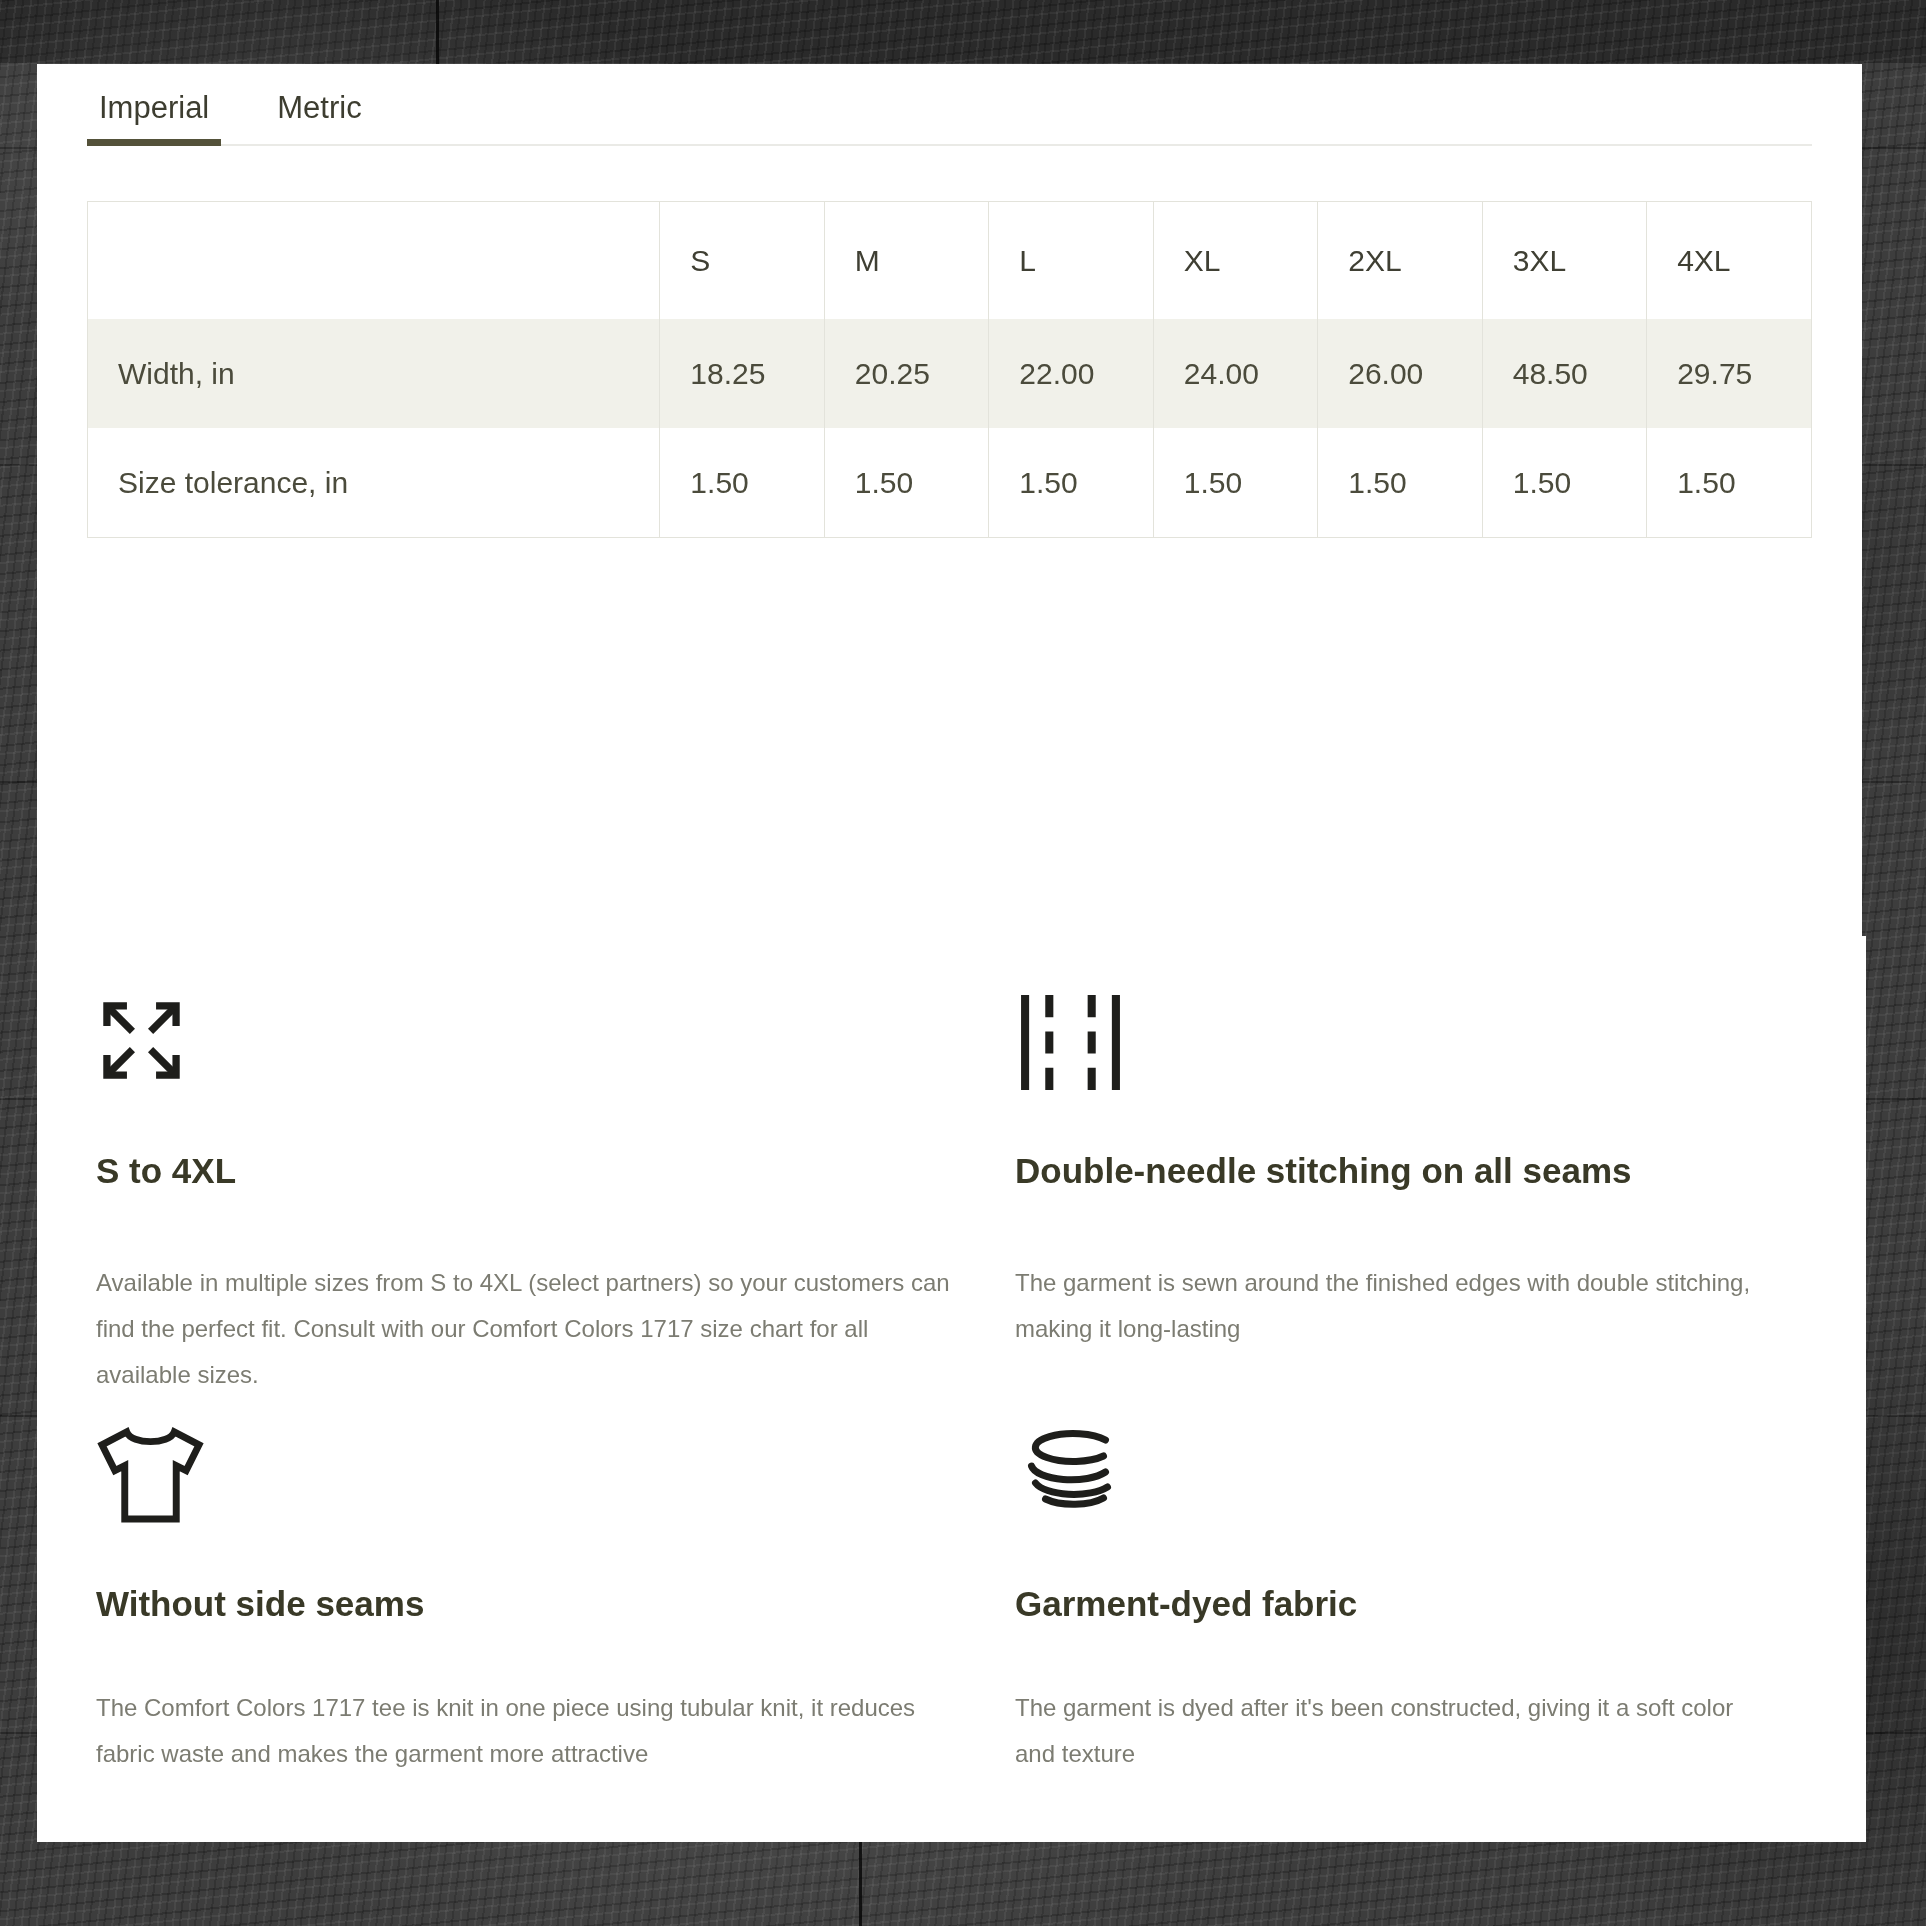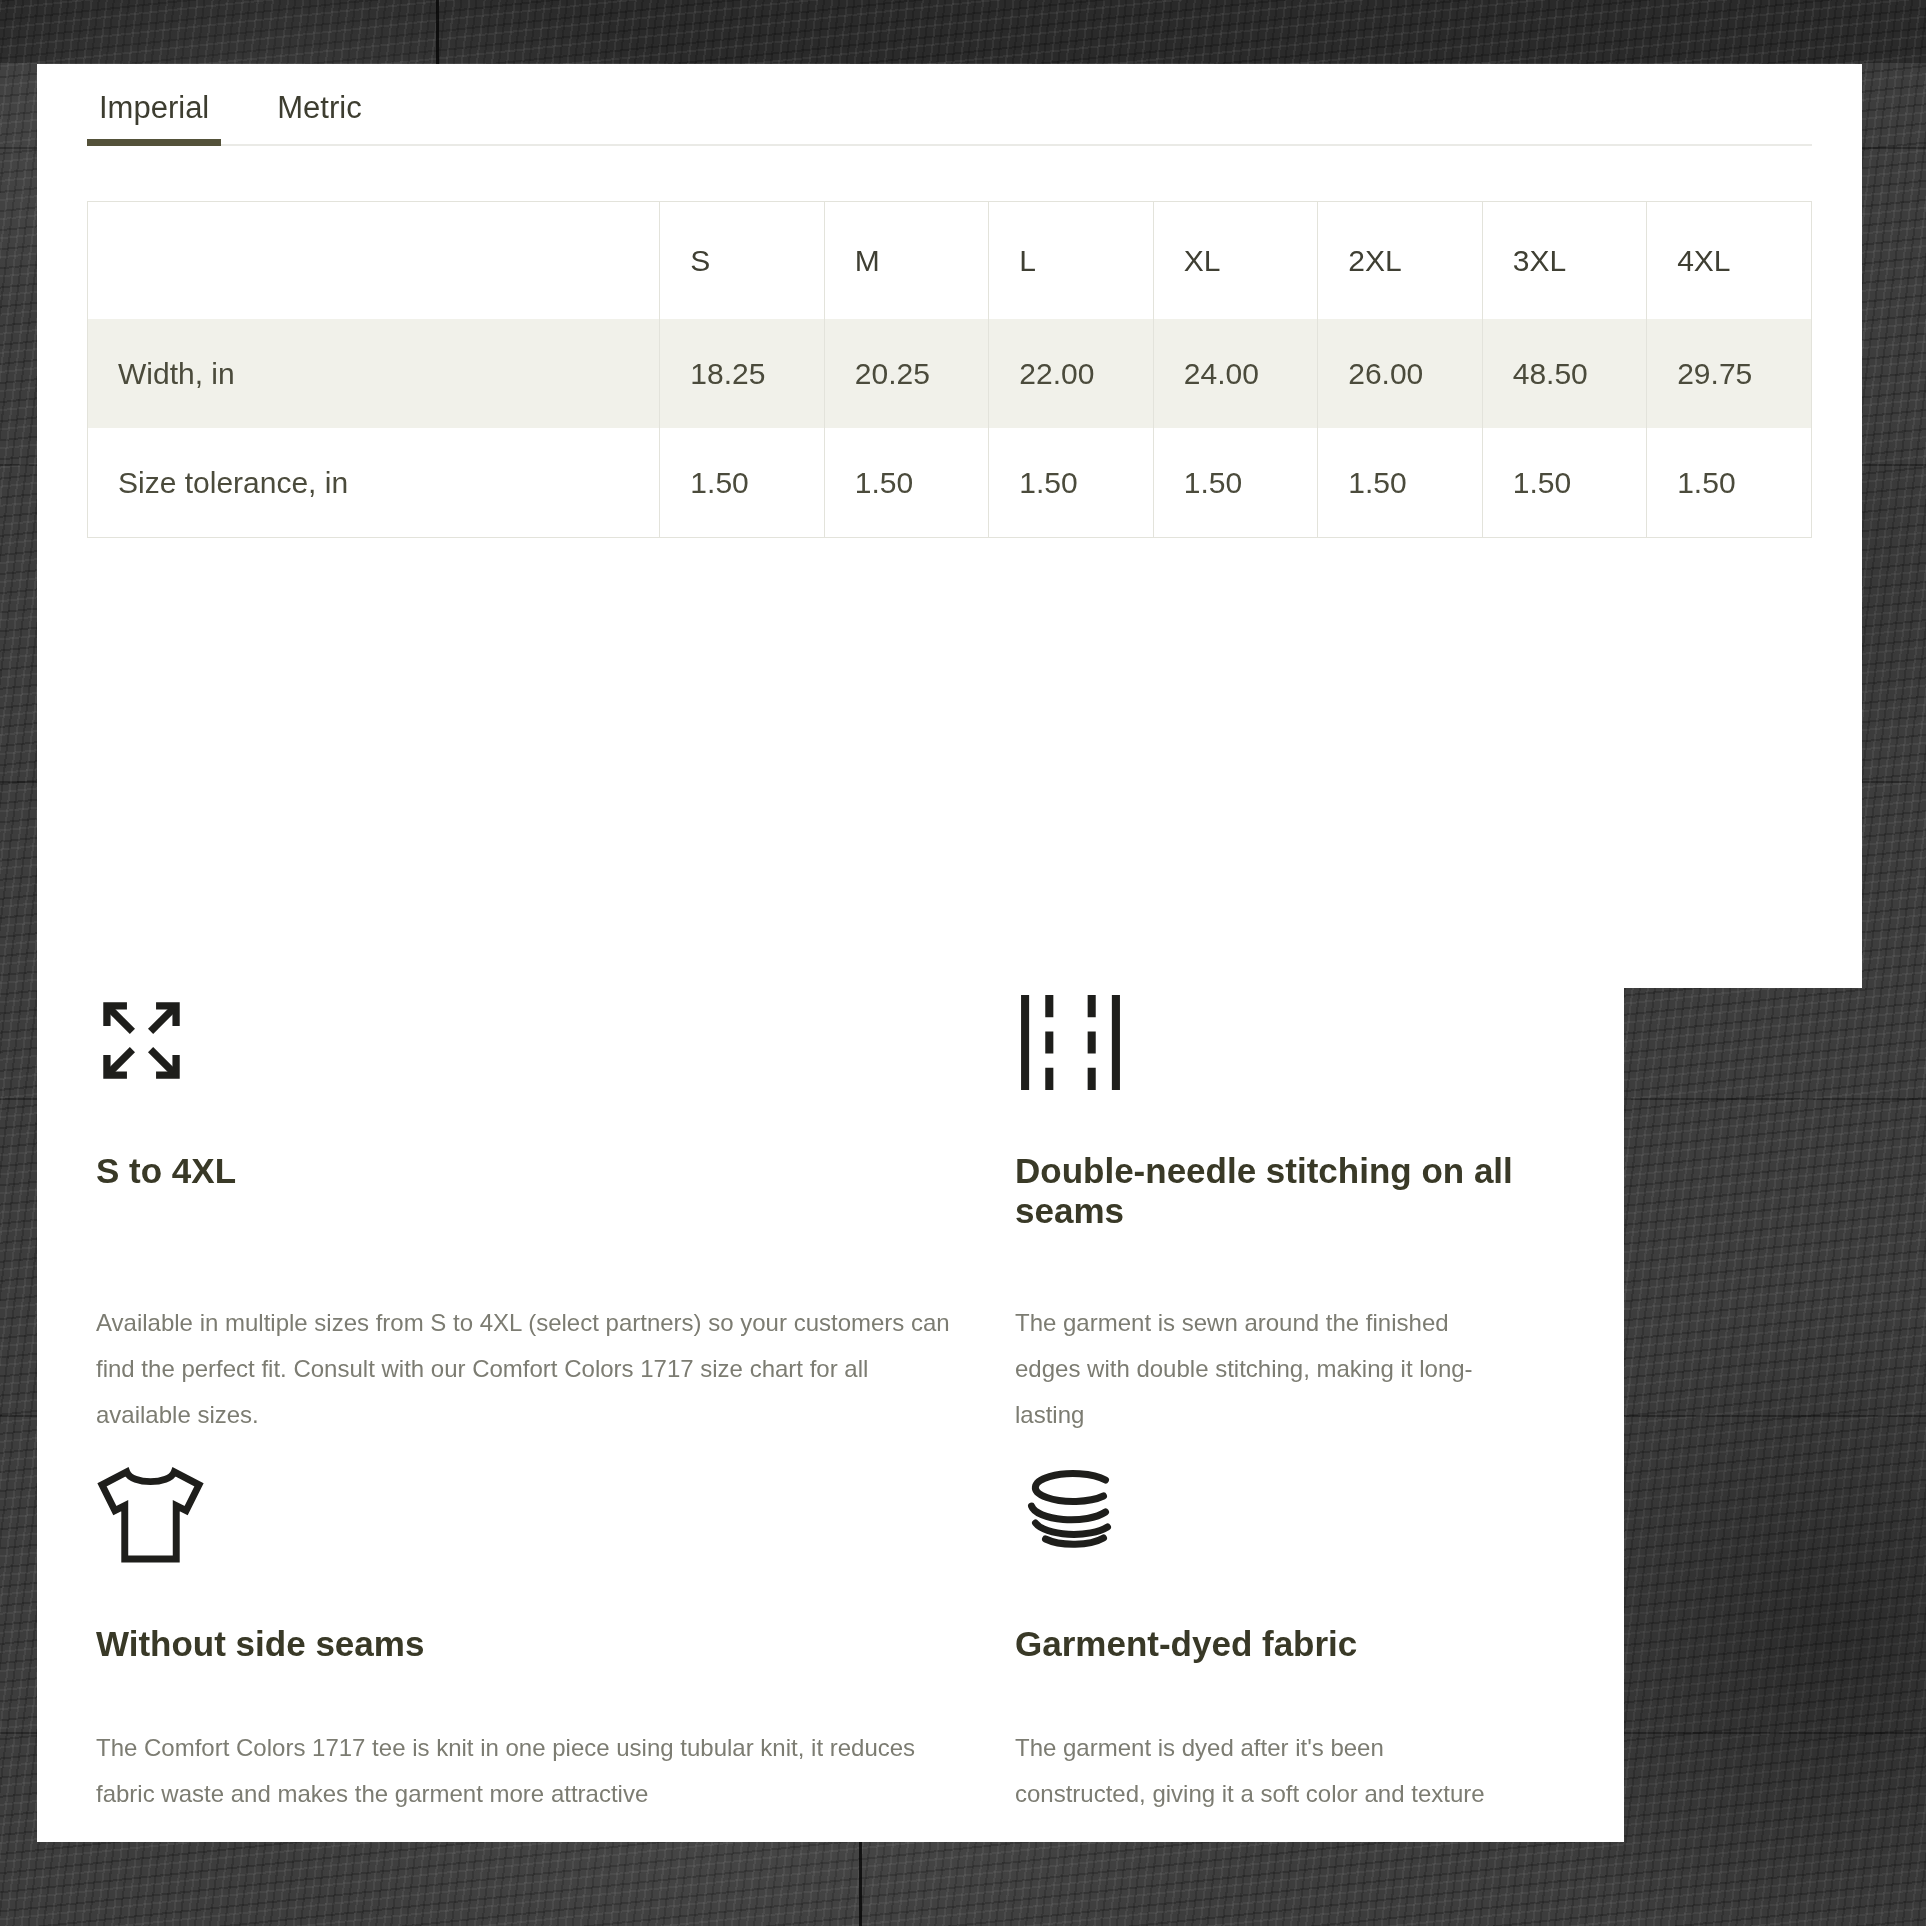--- a/index.html
+++ b/index.html
@@ -45,21 +45,21 @@
   table.size-table th, table.size-table td{
     font-weight:400;text-align:left;padding:0 10px 0 30px;vertical-align:middle;
   }
   table.size-table thead th{height:117px;color:#3f3f33;}
   table.size-table tbody td{height:109px;}
   table.size-table th + th, table.size-table td + td{border-left:1px solid #e3e3db;}
   table.size-table tbody tr:nth-child(odd){background:#f1f1ea;}
 
   
   .panel-bottom{
-    position:absolute;left:37px;top:936px;width:1587px;height:906px;
+    position:absolute;left:37px;top:936px;width:1829px;height:906px;
     background:#ffffff;box-sizing:border-box;padding:55px 59px 0 59px;
     display:grid;grid-template-columns:919px 1fr;grid-auto-rows:min-content;
   }
   .feat-icon{height:105px;}
   .feat-icon svg{display:block;}
   .feat-title{
     margin-top:55px;font-size:35px;font-weight:700;color:#393927;line-height:40px;
   }
   .feat-desc{
     margin-top:69px;font-size:24px;line-height:46px;color:#7c7c72;

